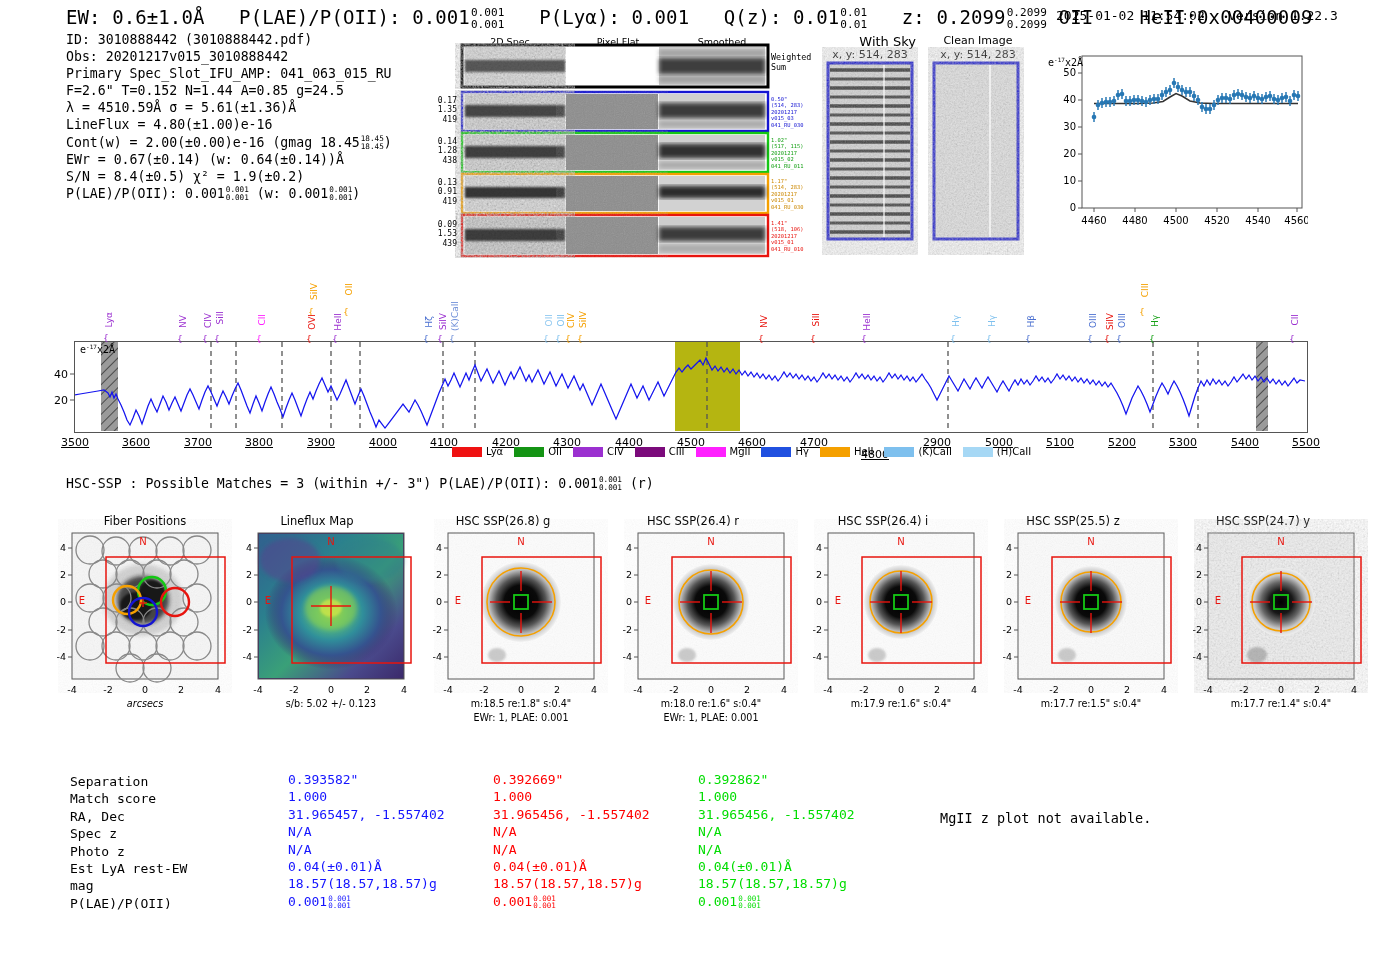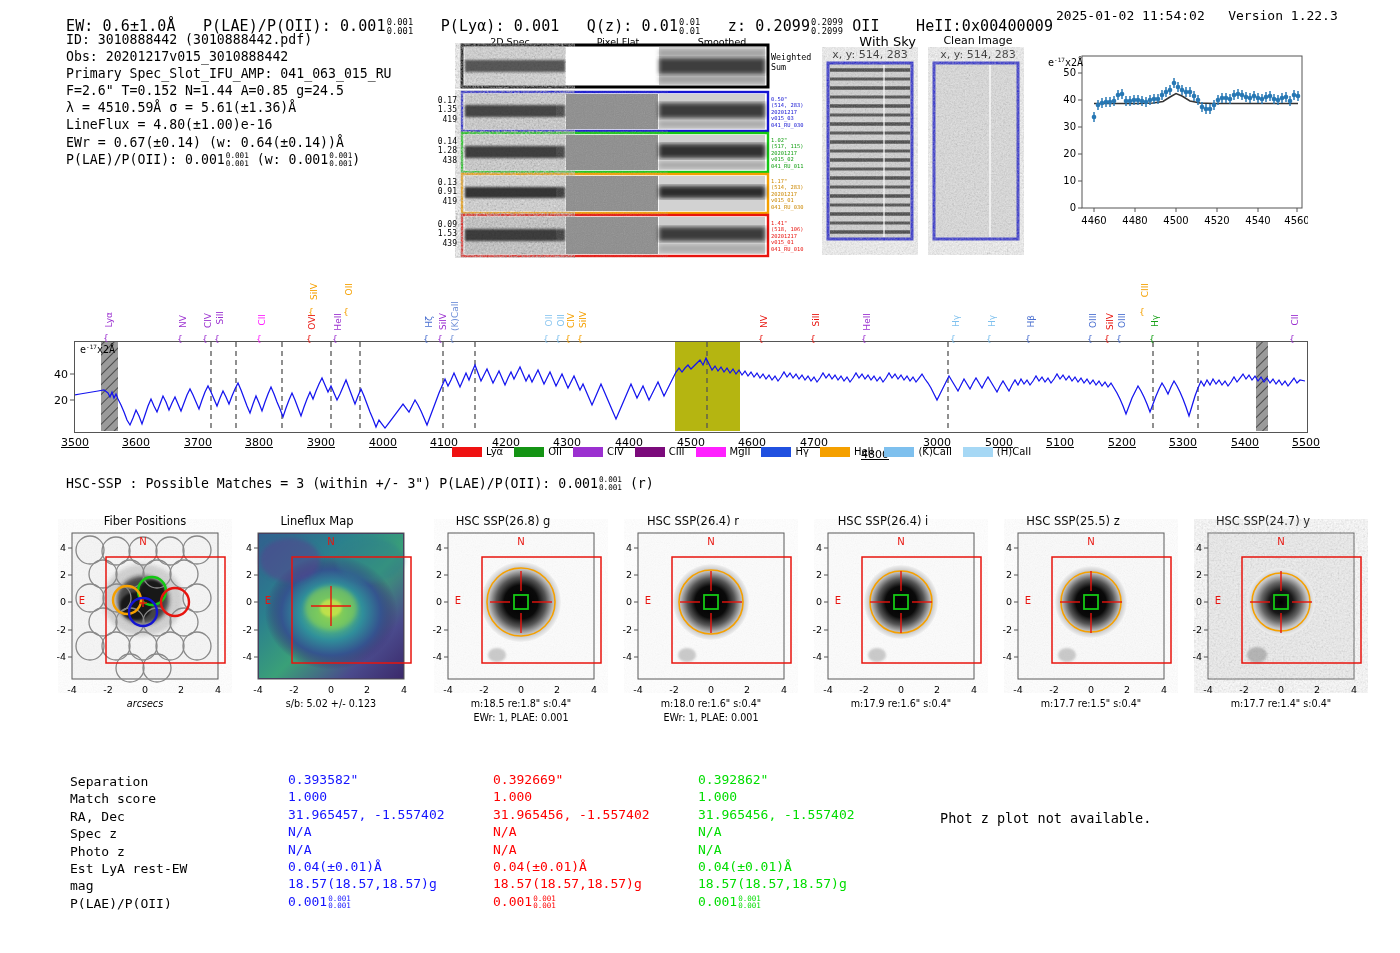--- a/index.html
+++ b/index.html
@@ -5,21 +5,21 @@
   html,body{margin:0;padding:0;background:#fff;}
   body{width:1400px;height:953px;position:relative;
        font-family:"DejaVu Sans","Liberation Sans",sans-serif;color:#000;}
   .abs{position:absolute;}
   .mono{font-family:"DejaVu Sans Mono","Liberation Mono",monospace;}
   .nw{white-space:nowrap;}
   sup.f{font-size:.60em;vertical-align:super;line-height:0;}
   .frac{display:inline-block;vertical-align:middle;font-size:.58em;
         line-height:1.02;text-align:left;margin-left:1px;}
   
-  #hdr-line{top:17px;left:66px;font-size:15px;letter-spacing:.1px;}
+  #hdr-line{top:6px;left:66px;font-size:19px;letter-spacing:.1px;}
   #hdr-right{top:8px;left:1056px;font-size:13px;}
   #info-block{top:31px;left:66px;font-size:13.2px;line-height:17.1px;}
   
   .stampttl{font-size:9.5px;text-align:center;}
   .rowlab{position:absolute;font-size:8px;line-height:9.3px;text-align:right;}
   .rowmeta{position:absolute;font-size:5.4px;line-height:6.4px;}
   .wsum{position:absolute;font-size:8.4px;line-height:9.6px;}
   .tick{position:absolute;font-size:9.5px;color:#000;}
   
   #specwrap{position:absolute;left:74px;top:341px;width:1234px;height:92px;}
@@ -60,21 +60,23 @@
   <span>Version 1.22.3</span>
 </div>
 
 <div class="abs mono nw" id="info-block">
   <div>ID: 3010888442 (3010888442.pdf)</div>
   <div>Obs: 20201217v015_3010888442</div>
   <div>Primary Spec_Slot_IFU_AMP: 041_063_015_RU</div>
   <div>F=2.6"  T=0.152  N=1.44  A=0.85  g=24.5</div>
   <div>λ = 4510.59Å  σ = 5.61(±1.36)Å</div>
   <div>LineFlux = 4.80(±1.00)e-16</div>
+  <div><span>Cont(w) = 2.00(±0.00)e-16 (gmag 18.45</span><span class="frac"><span>18.45</span><br><span>18.45</span></span><span>)</span></div>
   <div>EWr = 0.67(±0.14) (w: 0.64(±0.14))Å</div>
+  <div>S/N = 8.4(±0.5)   χ² = 1.9(±0.2)</div>
   <div><span>P(LAE)/P(OII): 0.001</span><span class="frac"><span>0.001</span><br><span>0.001</span></span> <span>(w: 0.001</span><span class="frac"><span>0.001</span><br><span>0.001</span></span><span>)</span></div>
 </div>
 
 <div class="abs stampttl" style="left:465px;top:36px;width:90px;">2D Spec</div>
 <div class="abs stampttl" style="left:573px;top:36px;width:90px;">Pixel Flat</div>
 <div class="abs stampttl" style="left:677px;top:36px;width:90px;">Smoothed</div>
 
 <svg class="abs" style="left:0;top:0;" width="1400" height="953">
   <defs>
     <filter id="gnoise">
@@ -637,21 +639,21 @@
 <div class="xtick" style="left:321px;top:436px;transform:translateX(-50%);">3900</div>
 <div class="xtick" style="left:383px;top:436px;transform:translateX(-50%);">4000</div>
 <div class="xtick" style="left:444px;top:436px;transform:translateX(-50%);">4100</div>
 <div class="xtick" style="left:506px;top:436px;transform:translateX(-50%);">4200</div>
 <div class="xtick" style="left:567px;top:436px;transform:translateX(-50%);">4300</div>
 <div class="xtick" style="left:629px;top:436px;transform:translateX(-50%);">4400</div>
 <div class="xtick" style="left:691px;top:436px;transform:translateX(-50%);">4500</div>
 <div class="xtick" style="left:752px;top:436px;transform:translateX(-50%);">4600</div>
 <div class="xtick" style="left:814px;top:436px;transform:translateX(-50%);">4700</div>
 <div class="xtick" style="left:875px;top:436px;transform:translateX(-50%);margin-top:12px;">4800</div>
-<div class="xtick" style="left:937px;top:436px;transform:translateX(-50%);">3000</div>
+<div class="xtick" style="left:937px;top:436px;transform:translateX(-50%);">2900</div>
 <div class="xtick" style="left:999px;top:436px;transform:translateX(-50%);">5000</div>
 <div class="xtick" style="left:1060px;top:436px;transform:translateX(-50%);">5100</div>
 <div class="xtick" style="left:1122px;top:436px;transform:translateX(-50%);">5200</div>
 <div class="xtick" style="left:1183px;top:436px;transform:translateX(-50%);">5300</div>
 <div class="xtick" style="left:1245px;top:436px;transform:translateX(-50%);">5400</div>
 <div class="xtick" style="left:1306px;top:436px;transform:translateX(-50%);">5500</div>
 
 <div class="linelab" style="left:104px;top:312px;color:#9b30d0;">Lyα</div>
 <div class="lbrace" style="left:103px;top:333px;color:#9b30d0;">{</div>
 
@@ -1129,13 +1131,13 @@
   <div>0.392862"</div>
   <div>1.000</div>
   <div>31.965456, -1.557402</div>
   <div>N/A</div>
   <div>N/A</div>
   <div>0.04(±0.01)Å</div>
   <div>18.57(18.57,18.57)g</div>
   <div><span>0.001</span><span class="frac"><span>0.001</span><br><span>0.001</span></span></div>
 </div>
 
-<div class="abs mono" id="phzmsg">Phot z plot not available.</div>
+<div class="abs mono" id="phzmsg">MgII z plot not available.</div>
 
 </body></html>

